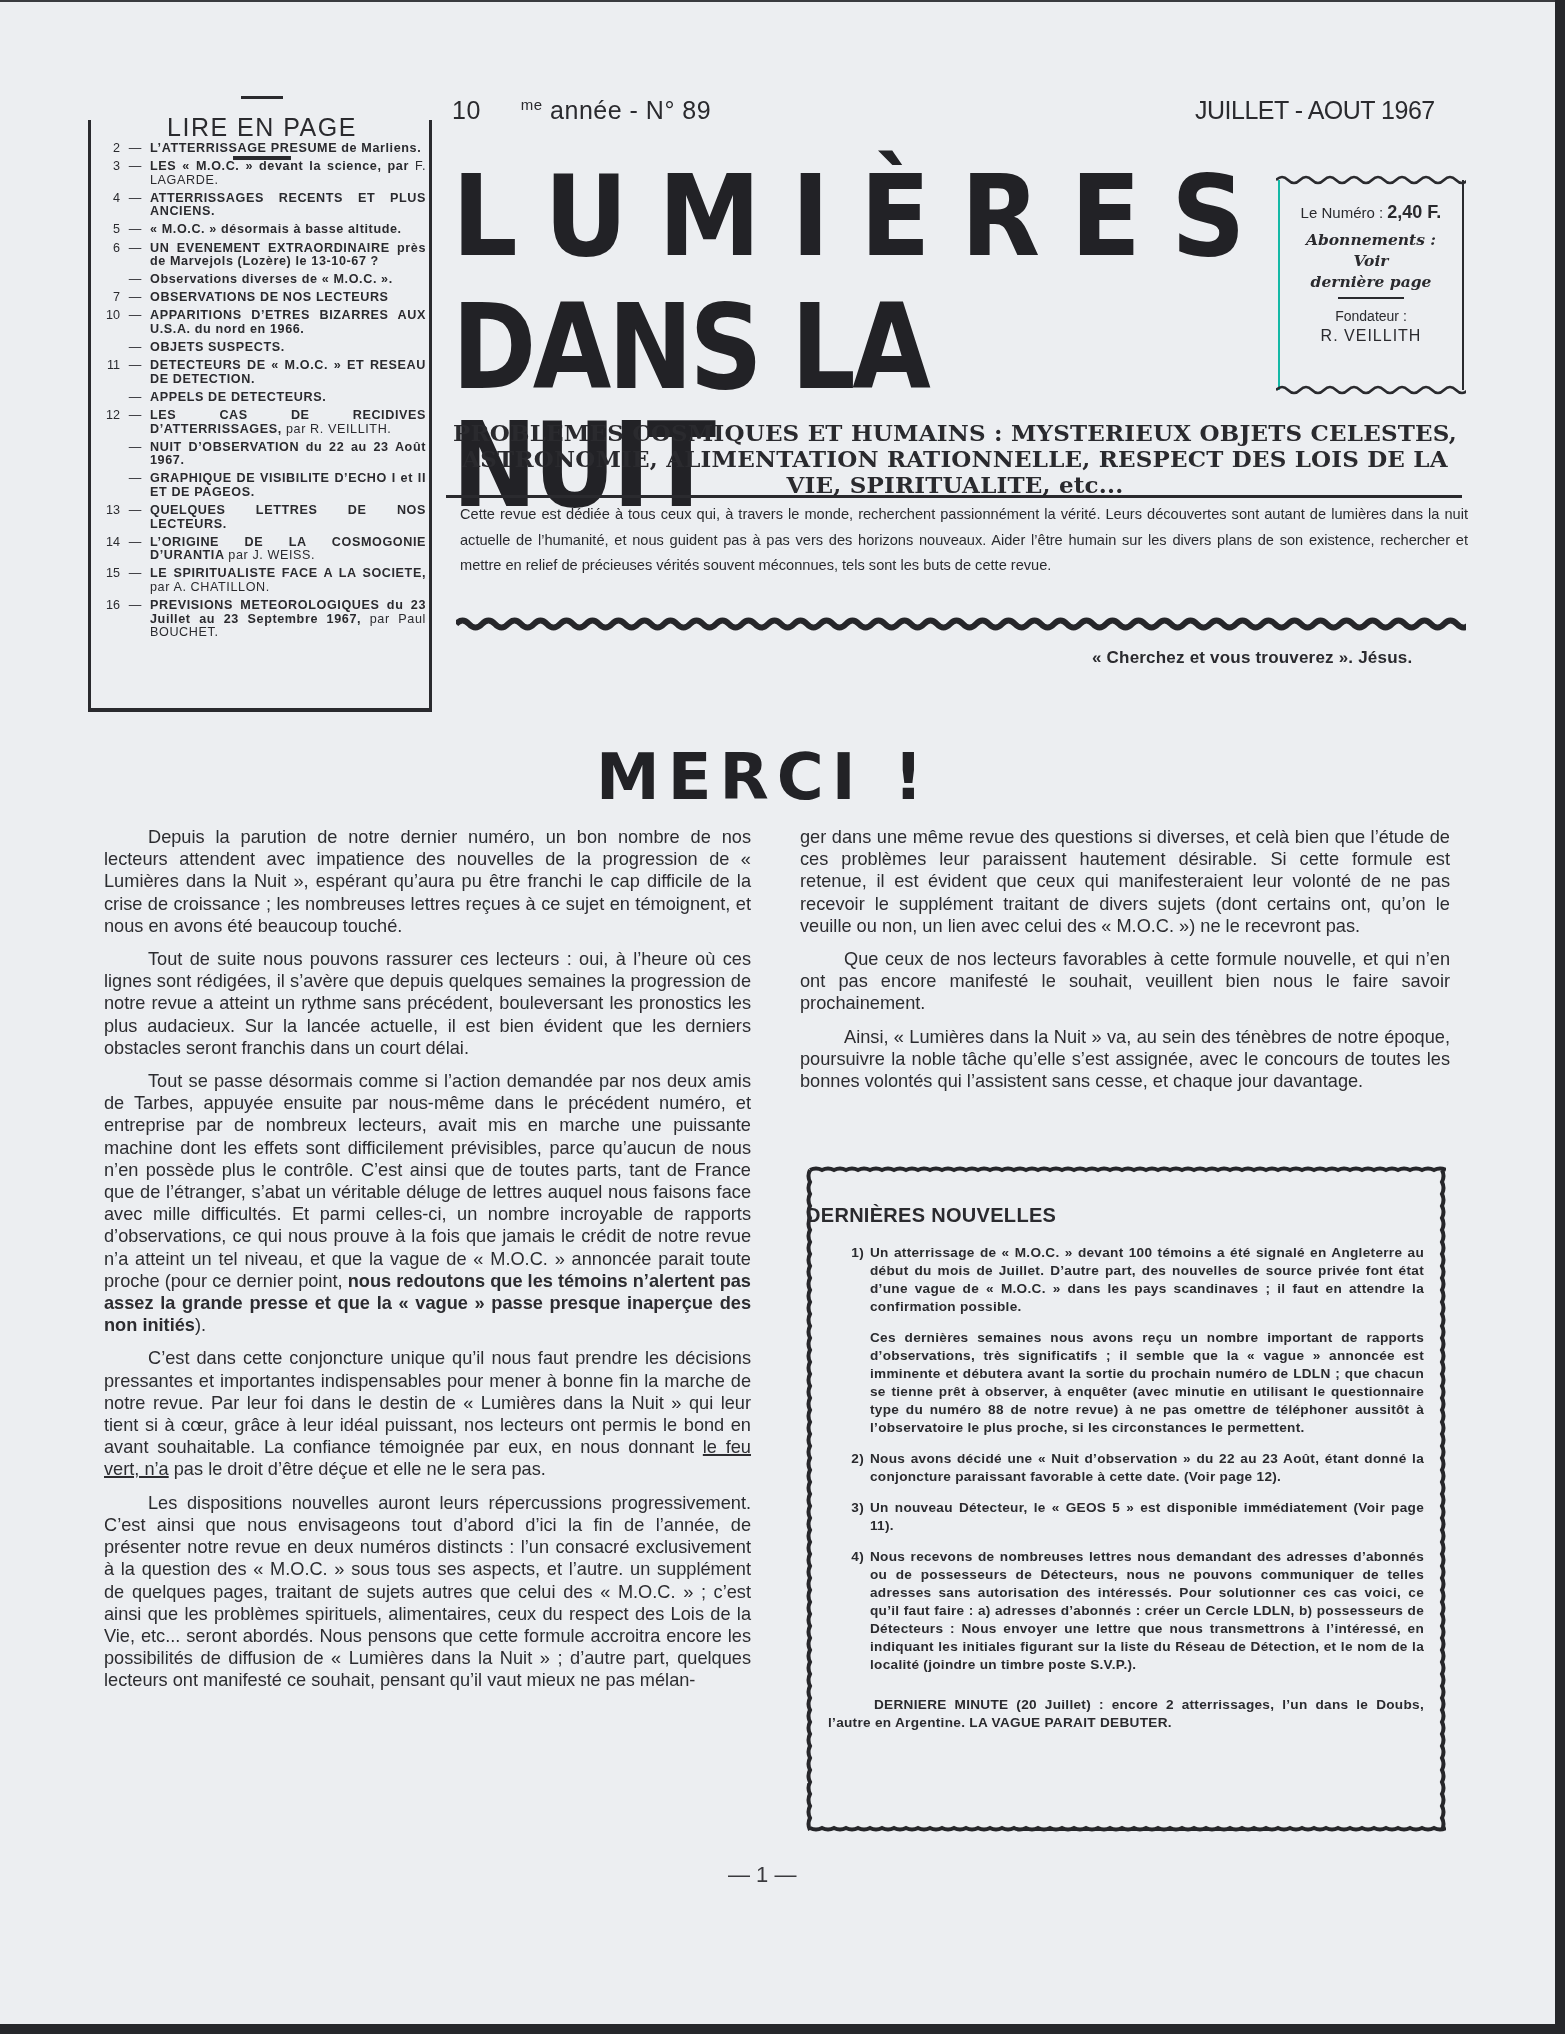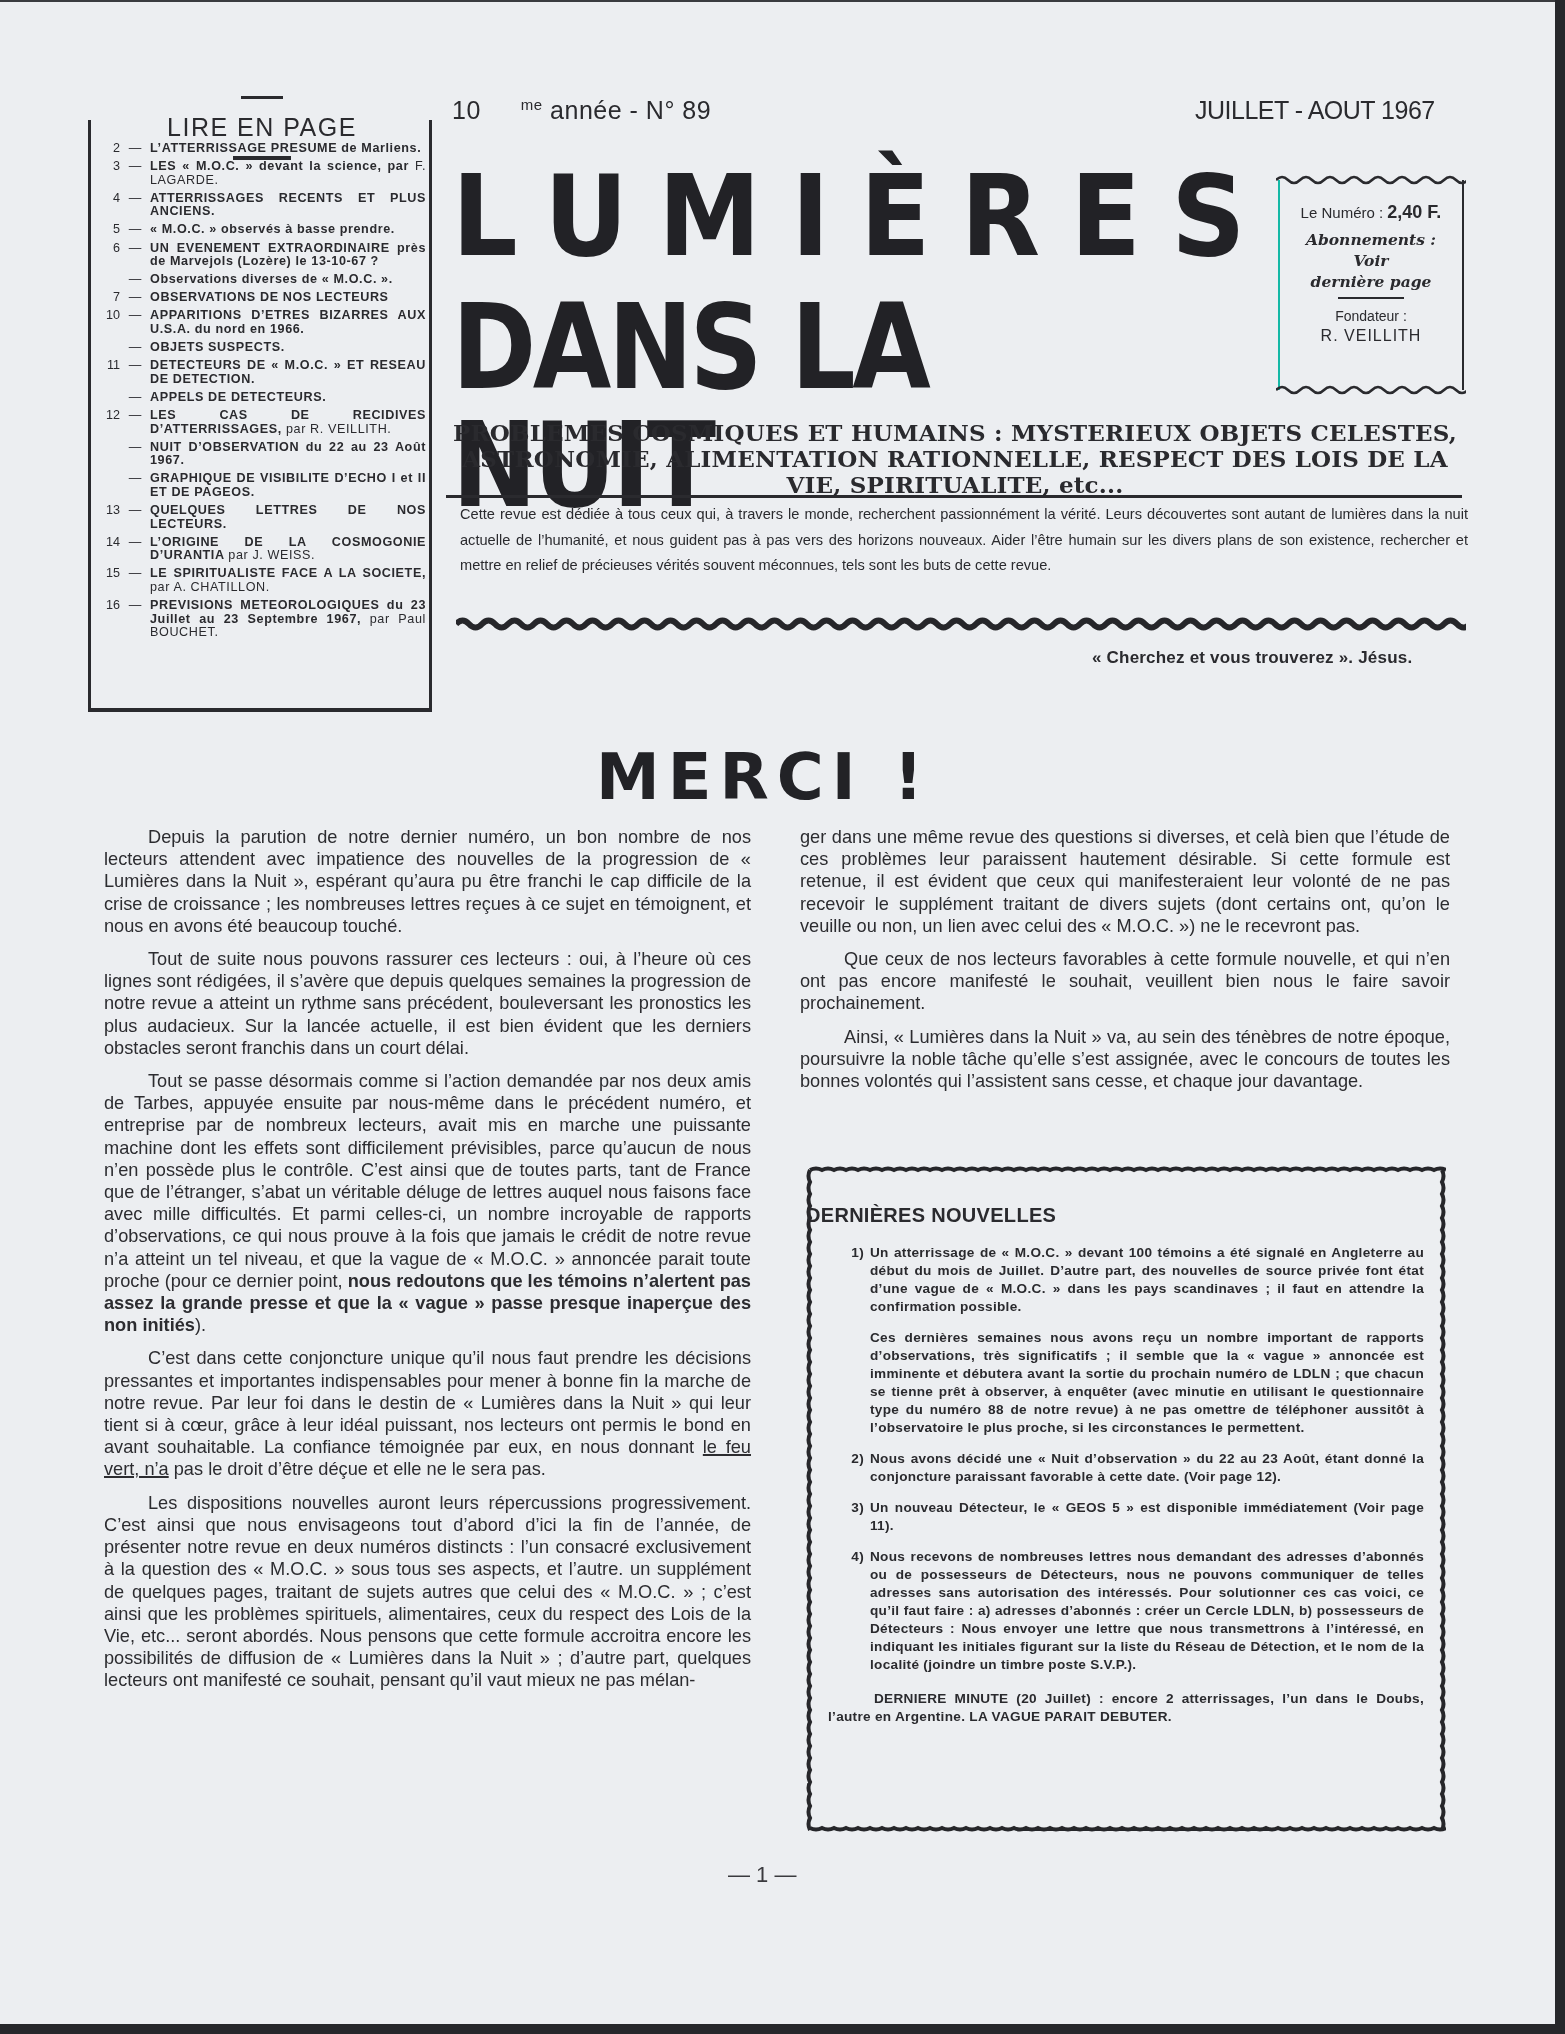--- a/index.html
+++ b/index.html
@@ -91,21 +91,21 @@
   .news-box {
     position: absolute; left: 806px; top: 1166px; width: 640px; height: 666px; box-sizing: border-box;
   }
   .news-border { position: absolute; left: 0; top: 0; width: 100%; height: 100%; }
   .news-title { position: absolute; left: 0; top: 38px; width: 100%; text-align: left; font-weight: bold; font-size: 20px; letter-spacing: 0.3px; }
   .news-body { position: absolute; left: 22px; top: 78px; width: 596px; font-weight: bold; font-size: 13.6px; line-height: 18px; letter-spacing: 0.3px; }
   .news-item { display: flex; margin-bottom: 13px; }
   .news-item .n { width: 36px; flex: none; text-align: right; padding-right: 6px; }
   .news-item .t { flex: 1; text-align: justify; }
   .news-para { margin: 0 0 13px 42px; text-align: justify; }
-  .last-minute { margin-top: 16px; text-align: justify; text-indent: 46px; }
+  .last-minute { margin-top: 22px; text-align: justify; text-indent: 46px; }
 
   .page-num { position: absolute; left: 728px; top: 1862px; font-size: 22px; color: #3a3a3e; }
 </style>
 </head>
 <body>
 
 <div class="edge-top"></div>
 <div class="edge-right"></div>
 <div class="edge-bottom"></div>
 
@@ -127,21 +127,21 @@
       <span class="txt"><span>LES « M.O.C. » devant la science, par</span> <span class="normal">F. LAGARDE.</span></span>
     </li>
     <li class="toc-item">
       <span class="num">4</span>
       <span class="sep">—</span>
       <span class="txt"><span>ATTERRISSAGES RECENTS ET PLUS ANCIENS.</span> <span class="normal"></span></span>
     </li>
     <li class="toc-item">
       <span class="num">5</span>
       <span class="sep">—</span>
-      <span class="txt"><span>« M.O.C. » observés à basse prendre.</span> <span class="normal"></span></span>
+      <span class="txt"><span>« M.O.C. » désormais à basse altitude.</span> <span class="normal"></span></span>
     </li>
     <li class="toc-item">
       <span class="num">6</span>
       <span class="sep">—</span>
       <span class="txt"><span>UN EVENEMENT EXTRAORDINAIRE près de Marvejols (Lozère) le 13-10-67 ?</span> <span class="normal"></span></span>
     </li>
     <li class="toc-item">
       <span class="num"></span>
       <span class="sep">—</span>
       <span class="txt"><span>Observations diverses de « M.O.C. ».</span> <span class="normal"></span></span>

